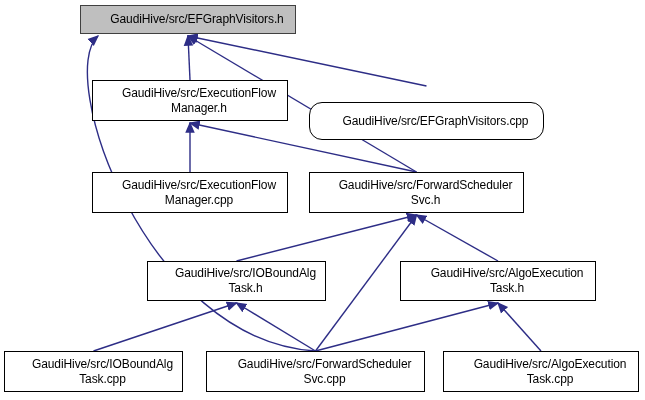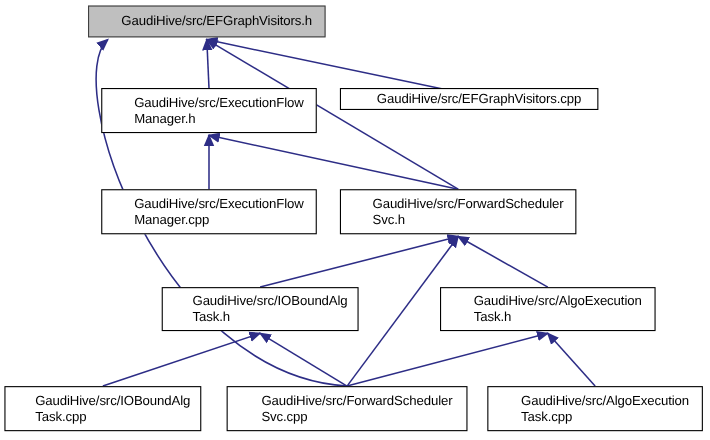--- a/index.html
+++ b/index.html
@@ -25,21 +25,21 @@
   }
   .node {
     position: absolute;
     box-sizing: border-box;
     border: 1px solid #000000;
     background: #ffffff;
     color: #000000;
     display: flex;
     align-items: center;
     justify-content: center;
-    text-align: left;
+    text-align: center;
     font-size: 12px;
     line-height: 15px;
     letter-spacing: -0.1px;
     z-index: 2;
     white-space: pre-line;
     padding-left: 18px;
   }
   .node.highlight {
     background: #bfbfbf;
     border: 1px solid #404040;
@@ -75,21 +75,21 @@
         <path d="M315.5,351 L236.5,303" fill="none" stroke="#2d2d86" stroke-width="1.4" marker-end="url(#arrowhead)"></path>
         <path d="M315.5,351 L498,303" fill="none" stroke="#2d2d86" stroke-width="1.4" marker-end="url(#arrowhead)"></path>
         <path d="M541,351 L498,303" fill="none" stroke="#2d2d86" stroke-width="1.4" marker-end="url(#arrowhead)"></path>
       </g>
   </svg>
 
   <div id="node-layer">
       <div class="node highlight" style="left: 80px; top: 5px; width: 216px; height: 29px;"><span class="node-label">GaudiHive/src/EFGraphVisitors.h</span></div>
       <div class="node" style="left: 92px; top: 80px; width: 196px; height: 41px;"><span class="node-label">GaudiHive/src/ExecutionFlow
 Manager.h</span></div>
-      <div class="node" style="left: 309px; top: 80px; width: 235px; height: 20px;"><span class="node-label">GaudiHive/src/EFGraphVisitors.cpp</span></div>
+      <div class="node" style="left: 309px; top: 102px; width: 235px; height: 38px; border-radius: 13px;"><span class="node-label">GaudiHive/src/EFGraphVisitors.cpp</span></div>
       <div class="node" style="left: 92px; top: 172px; width: 196px; height: 41px;"><span class="node-label">GaudiHive/src/ExecutionFlow
 Manager.cpp</span></div>
       <div class="node" style="left: 309px; top: 172px; width: 215px; height: 41px;"><span class="node-label">GaudiHive/src/ForwardScheduler
 Svc.h</span></div>
       <div class="node" style="left: 147px; top: 261px; width: 179px; height: 40px;"><span class="node-label">GaudiHive/src/IOBoundAlg
 Task.h</span></div>
       <div class="node" style="left: 400px; top: 261px; width: 196px; height: 40px;"><span class="node-label">GaudiHive/src/AlgoExecution
 Task.h</span></div>
       <div class="node" style="left: 4px; top: 351px; width: 179px; height: 41px;"><span class="node-label">GaudiHive/src/IOBoundAlg
 Task.cpp</span></div>

